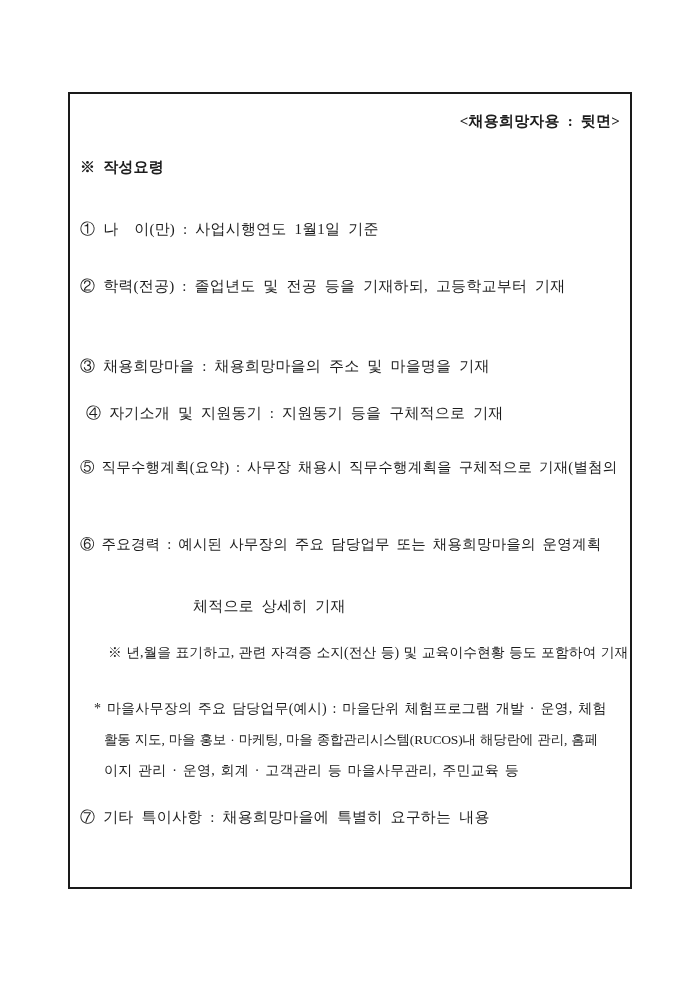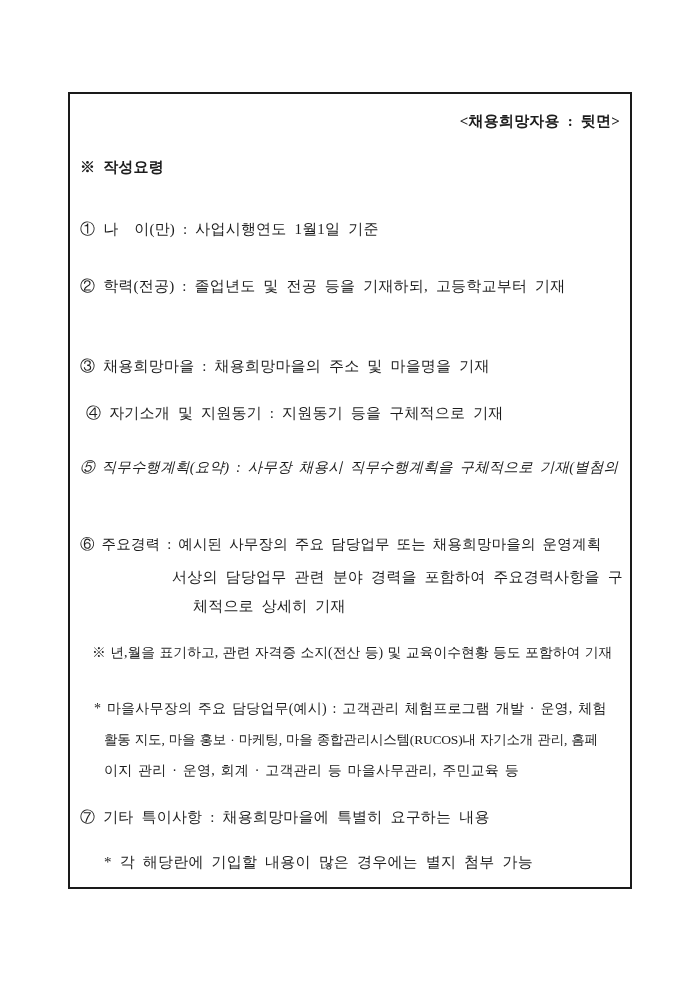--- a/index.html
+++ b/index.html
@@ -53,30 +53,28 @@
     <div class="line bold" style="top:64px; left:10px;">※ 작성요령</div>
 
     <div class="line" style="top:126px; left:10px;">① 나  이(만) : 사업시행연도 1월1일 기준</div>
 
     <div class="line" style="top:183px; left:10px;">② 학력(전공) : 졸업년도 및 전공 등을 기재하되, 고등학교부터 기재</div>
 
     <div class="line" style="top:263px; left:10px;">③ 채용희망마을 : 채용희망마을의 주소 및 마을명을 기재</div>
 
     <div class="line" style="top:310px; left:16px;">④ 자기소개 및 지원동기 : 지원동기 등을 구체적으로 기재</div>
 
-    <div class="line sz145" style="top:364px; left:10px;font-style:italic;">⑤ 직무수행계획(요약) : 사무장 채용시 직무수행계획을 구체적으로 기재(별첨의</div>
+    <div class="line sz145" style="top:364px; left:10px;">⑤ 직무수행계획(요약) : 사무장 채용시 직무수행계획을 구체적으로 기재(별첨의</div>
 
     <div class="line sz145" style="top:441px; left:10px;">⑥ 주요경력 : 예시된 사무장의 주요 담당업무 또는 채용희망마을의 운영계획</div>
-    <div class="line" style="top:474px; left:102px;">서상의 담당업무 관련 분야 경력을 포함하여 주요경력사항을 구</div>
     <div class="line" style="top:503px; left:102px;margin-left:21px;">체적으로 상세히 기재</div>
 
-    <div class="line sz138" style="top:549px; left:22px;font-family:Liberation Serif, serif;">※ 년,월을 표기하고, 관련 자격증 소지(전산 등) 및 교육이수현황 등도 포함하여 기재</div>
+    <div class="line sz138" style="top:549px; left:38px;font-family:Liberation Serif, serif;">※ 년,월을 표기하고, 관련 자격증 소지(전산 등) 및 교육이수현황 등도 포함하여 기재</div>
 
-    <div class="line sz14" style="top:605px; left:24px;">* 마을사무장의 주요 담당업무(예시) : 고객관리 체험프로그램 개발 · 운영, 체험</div>
-    <div class="line sz135" style="top:636px; left:34px;">활동 지도, 마을 홍보 · 마케팅, 마을 종합관리시스템(RUCOS)내 자기소개 관리, 홈페</div>
+    <div class="line sz14" style="top:605px; left:24px;">* 마을사무장의 주요 담당업무(예시) : 마을단위 체험프로그램 개발 · 운영, 체험</div>
+    <div class="line sz135" style="top:636px; left:34px;">활동 지도, 마을 홍보 · 마케팅, 마을 종합관리시스템(RUCOS)내 해당란에 관리, 홈페</div>
     <div class="line sz14" style="top:667px; left:34px;text-align:right;">이지 관리 · 운영, 회계 · 고객관리 등 마을사무관리, 주민교육 등</div>
 
     <div class="line" style="top:714px; left:10px;text-align:right;">⑦ 기타 특이사항 : 채용희망마을에 특별히 요구하는 내용</div>
 
-    <div class="line" style="top:759px; left:34px;">* 각 해당란에 기입할 내용이 많은 경우에는 별지 첨부 가능</div>
 
   </div>
 </div>
 
 </body></html>

